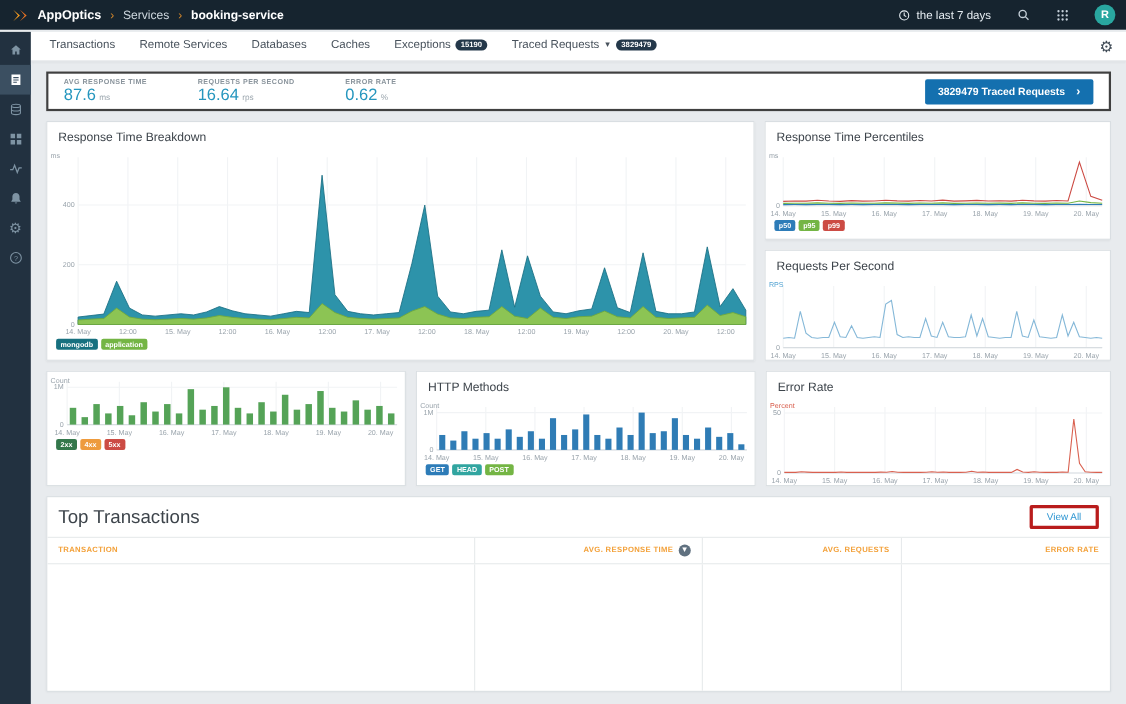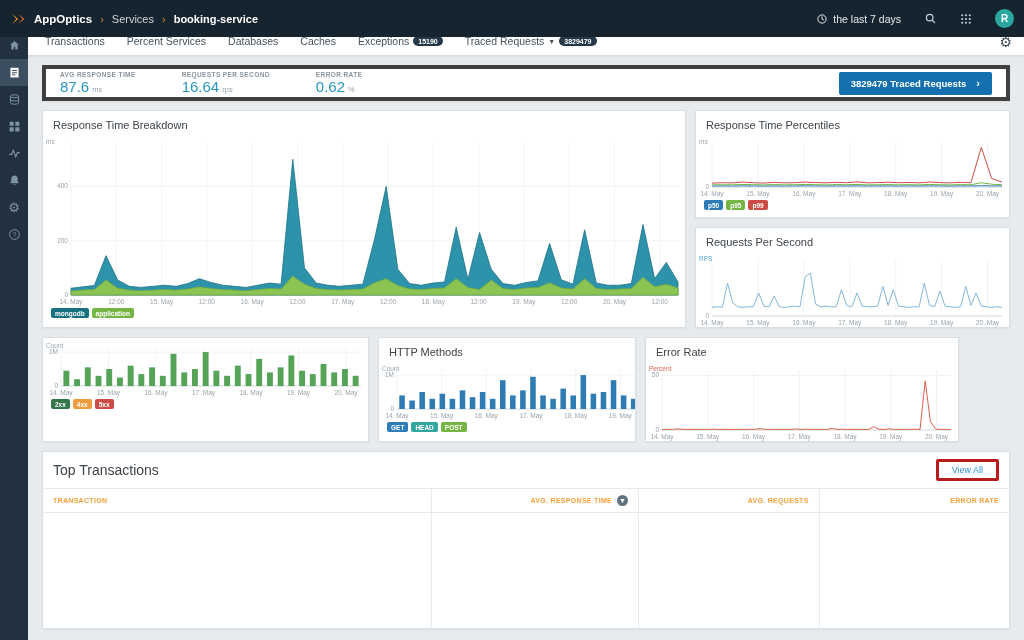--- a/index.html
+++ b/index.html
@@ -1,18 +1,18 @@
 <!DOCTYPE html>
 <html><head>
 <meta charset="utf-8">
 <style>
 *{margin:0;padding:0;box-sizing:border-box}
 html,body{width:1024px;height:640px;font-family:"Liberation Sans",sans-serif;background:#e8ebee;overflow:hidden;position:relative}
 
-.topbar{position:absolute;top:0;left:0;right:0;height:37px;background:#16242f;display:flex;align-items:center;padding:0 10px;gap:6px;z-index:20}
+.topbar{position:absolute;top:0;left:0;right:0;height:27px;background:#16242f;display:flex;align-items:center;padding:0 10px;gap:6px;z-index:20}
 .logo svg{display:block}
 .brand{color:#fff;font-size:11.5px;font-weight:bold;cursor:pointer}
 .crumb{color:#cfd8df;font-size:11px;cursor:pointer}
 .crumb.current{color:#fff;font-weight:bold}
 .crumb-sep{color:#d98a2b;font-size:11px;margin:0 2px}
 .topbar-right{margin-left:auto;display:flex;align-items:center;gap:23px;color:#c6d1da}
 .timerange{font-size:10.5px;color:#e6edf2;display:flex;align-items:center;gap:5px;cursor:pointer}
 .icon-btn{cursor:pointer;display:flex;align-items:center}
 .avatar{width:19px;height:19px;border-radius:50%;background:#29a7a0;color:#fff;font-size:10px;font-weight:bold;display:flex;align-items:center;justify-content:center;cursor:pointer}
 
@@ -24,43 +24,43 @@
 
 .main{position:absolute;top:29px;left:28px;right:0;bottom:0;display:flex;flex-direction:column}
 .tabbar{height:27px;min-height:27px;background:#fff;border-bottom:1px solid #d7dbdf;display:flex;align-items:stretch;padding:0 6px;box-shadow:0 1px 2px rgba(0,0,0,.05)}
 .tab{display:flex;align-items:center;gap:4px;padding:0 11px;font-size:10.5px;color:#48525c;border-bottom:2px solid transparent;cursor:pointer;white-space:nowrap}
 .tab.active{color:#e89a33;border-bottom-color:#e89a33;font-weight:bold}
 .badge{background:#24384a;color:#fff;font-size:7px;padding:1.5px 5px;border-radius:8px;font-weight:bold}
 .caret{font-size:7px;color:#48525c}
 .tab-gear{margin-left:auto;display:flex;align-items:center;padding-right:6px;color:#3f4a55;font-size:14px;cursor:pointer}
 .content{flex:1;padding:9px 14px;overflow:hidden}
 
-.stats{background:#fff;border:4px solid #404040;box-shadow:0 1px 2px rgba(0,0,0,.05);display:flex;align-items:center;padding:5px 14px;height:36px}
+.stats{background:#fff;border:2px solid #404040;box-shadow:0 1px 2px rgba(0,0,0,.05);display:flex;align-items:center;padding:5px 14px;height:36px}
 .stat{margin-right:46px}
 .stat-label{font-size:6.5px;font-weight:bold;color:#8a949c;letter-spacing:.4px}
 .stat-row{display:flex;align-items:baseline}
 .stat-value{font-size:15px;color:#2596be;line-height:1.15}
 .stat-unit{font-size:7.5px;color:#9aa5ad;margin-left:3px}
 .traced-btn{margin-left:auto;background:#1470af;color:#fff;font-size:9.5px;font-weight:bold;padding:6px 12px;border-radius:2px;display:flex;gap:10px;align-items:center;cursor:pointer;border:none}
 .btn-chev{font-size:11px;line-height:1}
 
 .grid{margin-top:9px;display:flex;gap:9px}
 .card{background:#fff;border:1px solid #d9dee2;box-shadow:0 1px 2px rgba(0,0,0,.05);display:flex;flex-direction:column}
 .card-title{font-size:11px;color:#3d444b;padding:8px 10px 3px}
 .chart-area{position:relative;overflow:hidden}
 .legend{display:flex;gap:3px;padding:2px 8px 6px}
 .lg-badge{color:#fff;font-size:6.5px;font-weight:bold;padding:1.5px 4px;border-radius:2px;cursor:pointer}
 .col{display:flex;flex-direction:column;gap:9px}
-.w644{width:748px}.w315{width:315px}.w327{width:327px}.w309{width:258px}.w314{width:314px}
+.w644{width:748px}.w315{width:315px}.w327{width:327px}.w309{width:309px}.w314{width:314px}
 .h218{height:218px}.h108{height:108px}.h101{height:101px}.h105{height:105px}
 .ca172{height:172px}.ca64{height:64px}.ca77{height:77px}.ca59{height:59px}.ca81{height:81px}
 
 .trans{margin-top:9px;height:178px;overflow:hidden}
 .trans-head{display:flex;align-items:center;padding:7px 10px}
-.trans-title{font-size:14px;color:#3d444b}
+.trans-title{font-size:17px;color:#3d444b}
 .viewall-btn{margin-left:auto;background:#fff;border:3px solid #b91c1c;color:#2f96d2;font-size:9px;padding:3px 13px;border-radius:2px;cursor:pointer}
 .t-grid{display:grid;grid-template-columns:40.3% 21.4% 18.7% 19.6%}
 .t-headrow{border-top:1px solid #e7eaec;border-bottom:1px solid #e7eaec}
 .t-hcell{font-size:7px;font-weight:bold;color:#f3a13a;letter-spacing:.3px;padding:6px 10px;display:flex;align-items:center}
 .t-hcell.r{justify-content:flex-end;gap:5px}
 .t-hcell.bord,.t-bcell.bord{border-right:1px solid #e7eaec}
 .sort-ic{width:11px;height:11px;border-radius:50%;background:#607180;color:#fff;font-size:7px;display:flex;align-items:center;justify-content:center;cursor:pointer}
 .t-body{height:120px}
 .t-bcell{height:120px}
 </style>
@@ -154,21 +154,21 @@
   </div>
 </div>
 
 <div class="main">
 
   <div class="tabbar">
     <div class="tab">
         <span>Transactions</span>
       </div>
     <div class="tab">
-        <span>Percent Services</span>
+        <span>Remote Services</span>
       </div>
     <div class="tab">
         <span>Databases</span>
       </div>
     <div class="tab">
         <span>Caches</span>
       </div>
     <div class="tab">
       <span>Exceptions</span>
       <span class="badge">15190</span>

